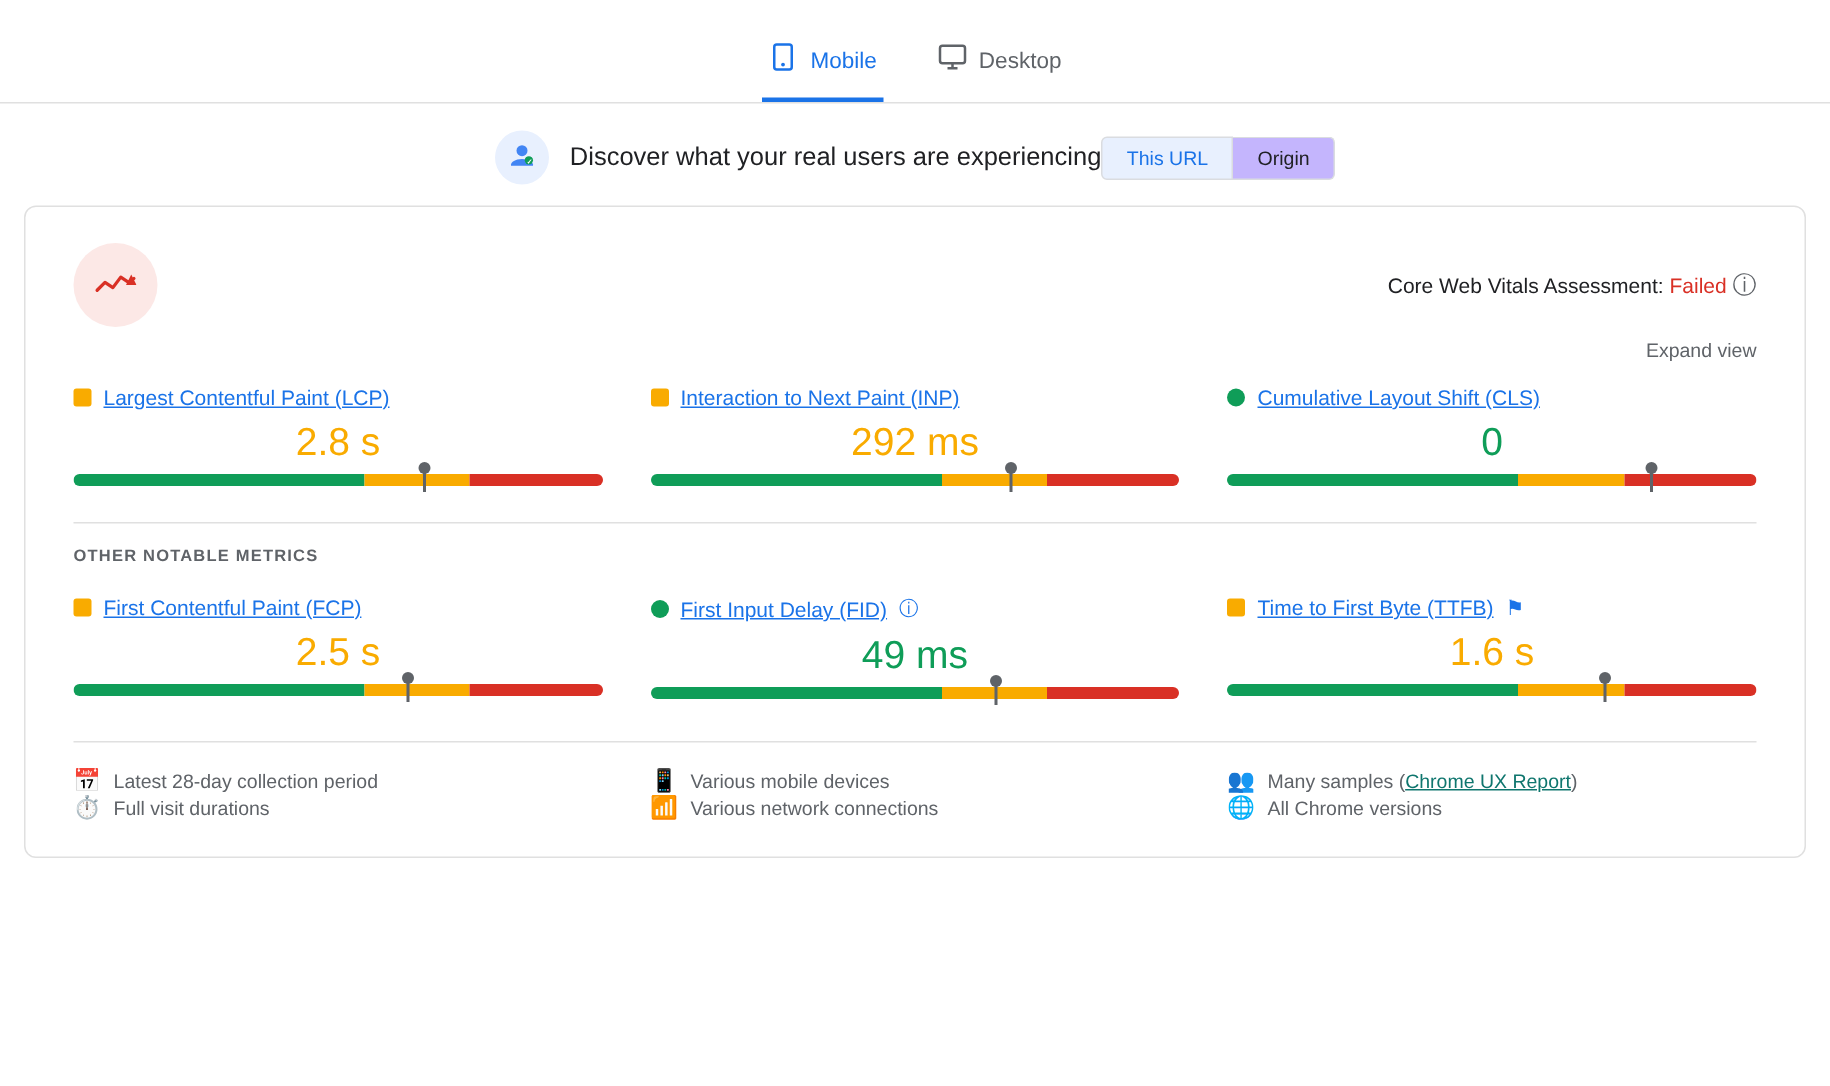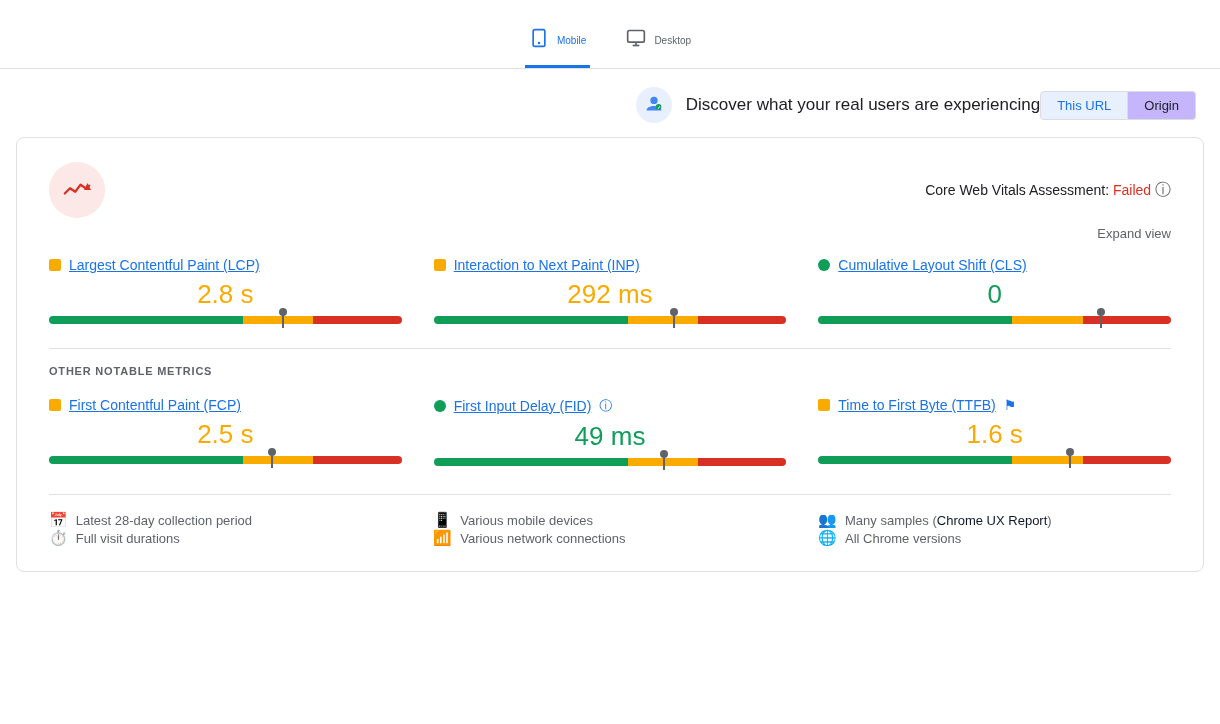--- a/index.html
+++ b/index.html
@@ -20,39 +20,39 @@
       padding: 16px 0 0;
       border-bottom: 1px solid #e0e0e0;
       margin-bottom: 0;
     }
     .tab {
       display: flex;
       align-items: center;
       gap: 8px;
       padding: 12px 4px;
       cursor: pointer;
-      font-size: 10px;
+      font-size: 15px;
       color: #5f6368;
       border-bottom: 3px solid transparent;
       text-decoration: none;
       justify-content: space-between;
     }
     .tab.active {
       color: #1a73e8;
       border-bottom: 3px solid #1a73e8;
     }
     .tab-icon {
       font-size: 18px;
     }
 
     
     .header-row {
       display: flex;
       align-items: center;
-      justify-content: flex-end;
+      justify-content: center;
       padding: 18px 24px 14px;
     }
     .header-left {
       display: flex;
       align-items: center;
       gap: 14px;
     }
     .avatar {
       width: 36px;
       height: 36px;
@@ -232,21 +232,22 @@
     }
     .footer-item {
       display: flex;
       align-items: center;
       gap: 8px;
     }
     .footer-icon {
       font-size: 15px;
     }
     .footer-link {
-      color: #0f172a;
+      color: #0f766e;
+      text-decoration: underline;
       cursor: pointer;
     }
   </style>
 </head>
 <body>
 
 <div class="tab-bar">
   <div class="tab active">
     <span class="tab-icon">
       <svg width="20" height="20" viewBox="0 0 24 24" fill="none" stroke="#1a73e8" stroke-width="2">

